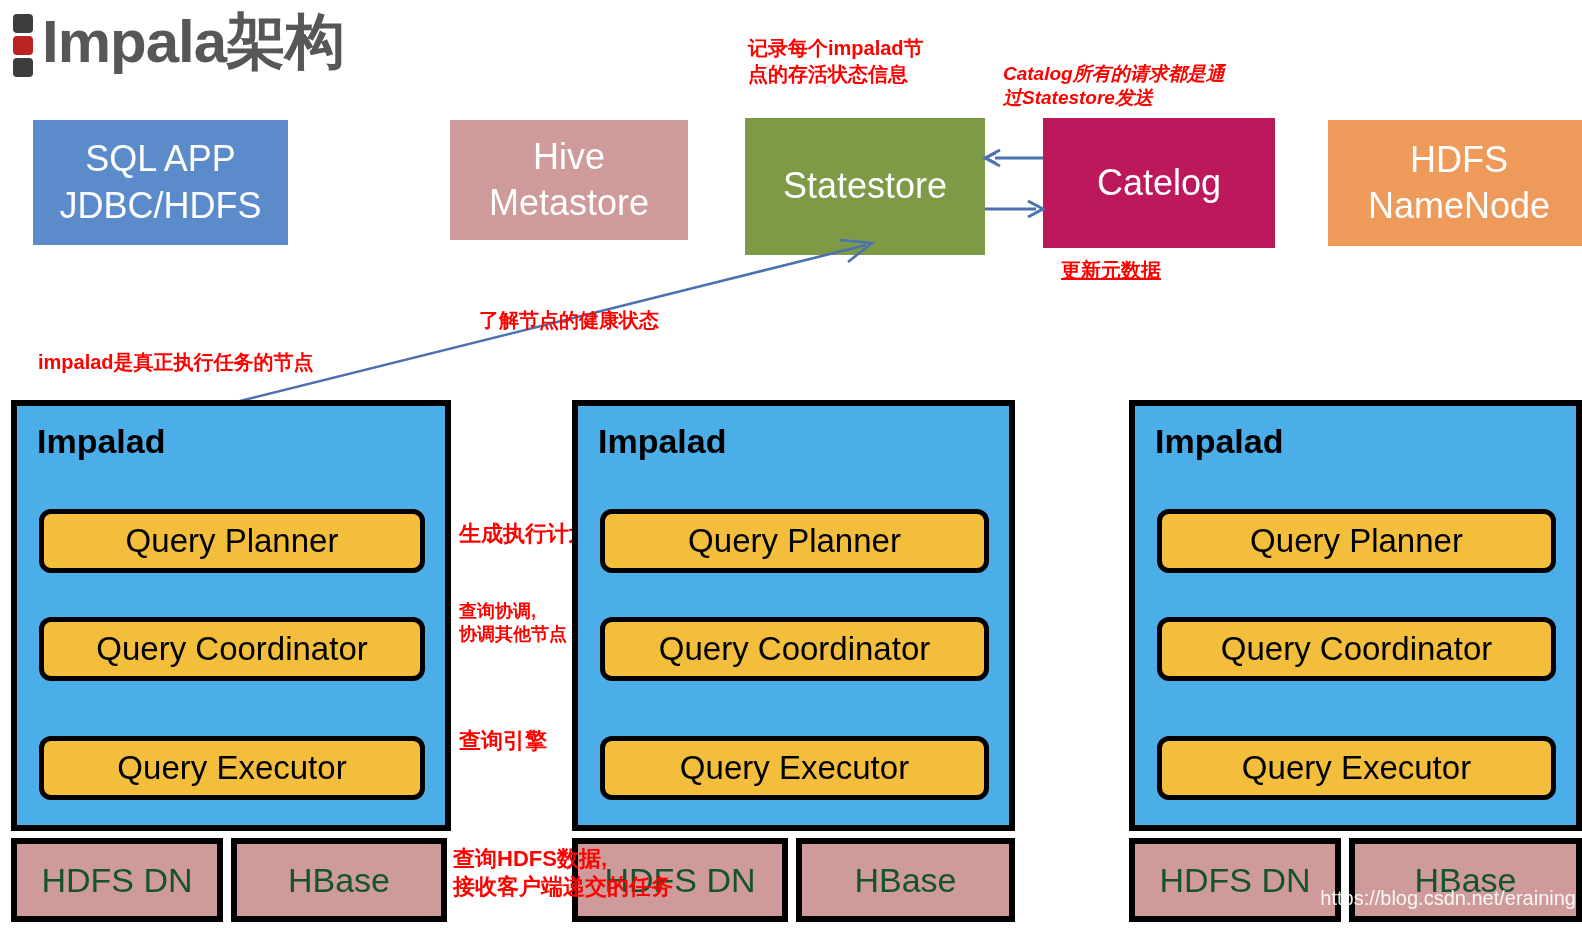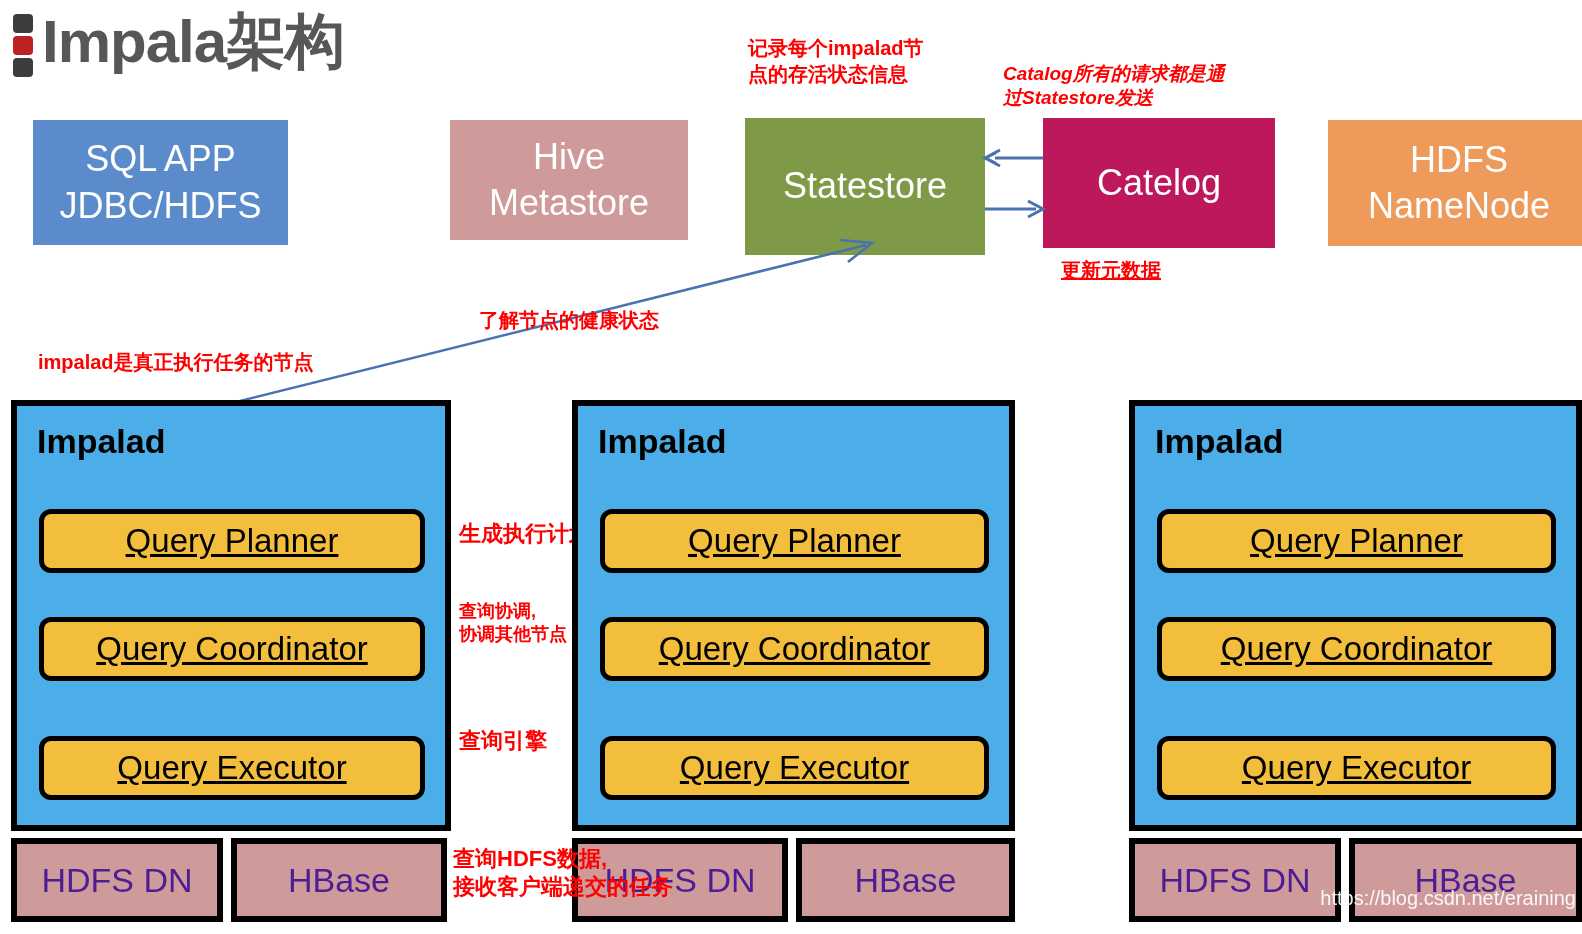--- a/index.html
+++ b/index.html
@@ -133,39 +133,38 @@
     height: 64px;
     background: #f2be3c;
     border: 5px solid #000000;
     border-radius: 12px;
     box-sizing: border-box;
     display: flex;
     align-items: center;
     justify-content: center;
     font-size: 33px;
     color: #000000;
-    text-decoration: underline;
   }
   .inner-box.r1 { top: 103px; }
   .inner-box.r2 { top: 211px; }
   .inner-box.r3 { top: 330px; }
 
   
   .storebox {
     position: absolute;
     top: 838px;
     height: 84px;
     background: #ce9a9a;
     border: 6px solid #000000;
     box-sizing: border-box;
     display: flex;
     align-items: center;
     justify-content: center;
     font-size: 34px;
-    color: #4c1d95;
+    color: #14532d;
   }
   #store-1a { left: 11px;   width: 212px; }
   #store-1b { left: 231px;  width: 216px; }
   #store-2a { left: 572px;  width: 216px; }
   #store-2b { left: 796px;  width: 219px; }
   #store-3a { left: 1129px; width: 212px; }
   #store-3b { left: 1349px; width: 233px; }
 
   
   #watermark {

